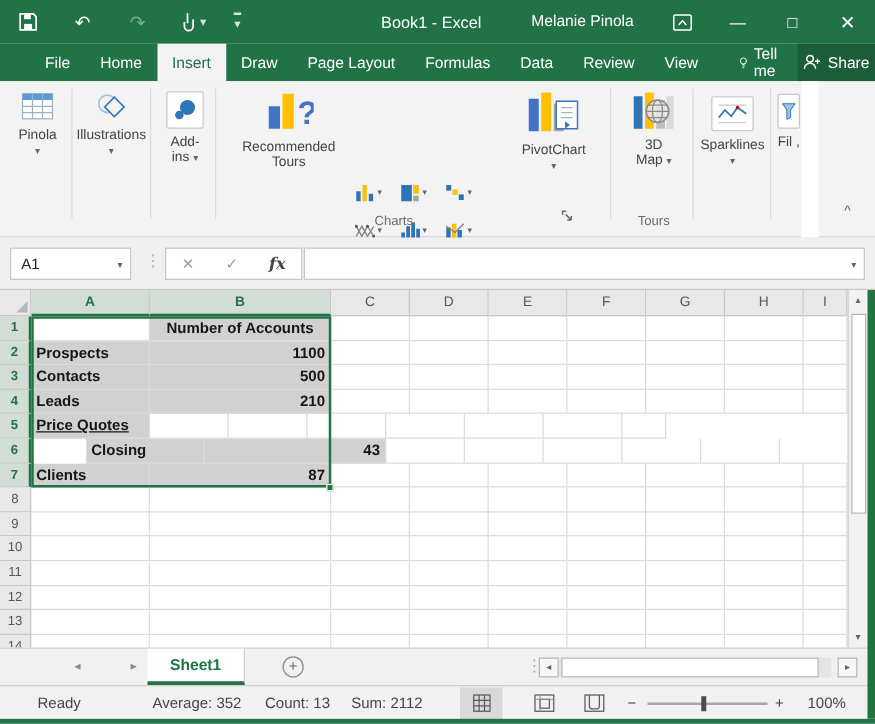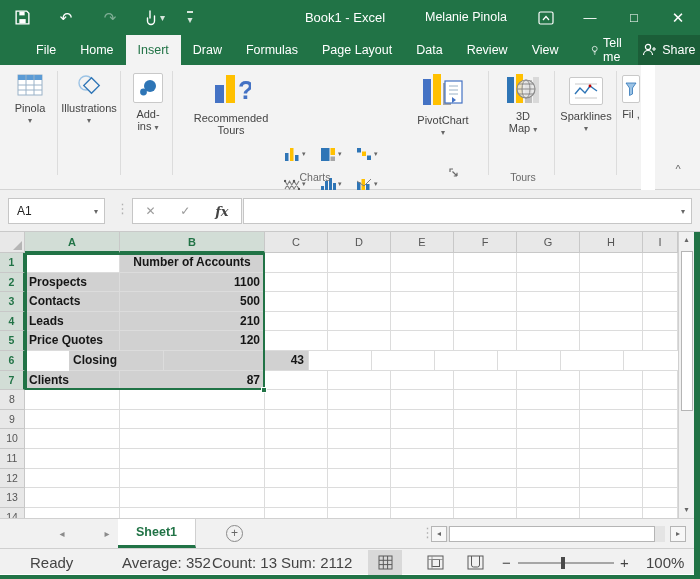--- a/index.html
+++ b/index.html
@@ -74,21 +74,21 @@
   .green-edge-bottom { position:absolute; top:575px; left:0; width:700px; height:4px; background:#217346; }
   
   .sheetbar { position:absolute; top:518px; left:0; width:700px; height:30px; background:#f1f1f1; border-top:1px solid #d0d0d0; }
   .nav-arrow { position:absolute; top:0; height:30px; line-height:30px; font-size:10px; color:#8a8a8a; width:20px; text-align:center; }
   .sheettab { position:absolute; left:118px; top:0; width:78px; height:29px; background:#fff; border-right:1px solid #d0d0d0; border-bottom:3px solid #217346; color:#217346; font-weight:bold; font-size:12.5px; text-align:center; line-height:26px; }
   .addsheet { position:absolute; left:226px; top:6px; width:17px; height:17px; border:1px solid #8a8a8a; border-radius:50%; color:#666; font-size:12px; line-height:15px; text-align:center; }
   .hscroll-btn { position:absolute; top:7px; width:16px; height:16px; background:#f7f7f7; border:1px solid #b5b5b5; font-size:8px; color:#666; text-align:center; line-height:14px; }
   .hscroll-track { position:absolute; left:447px; top:7px; width:218px; height:16px; background:#e4e4e4; }
   .hscroll-thumb { position:absolute; left:2px; top:0; width:206px; height:16px; background:#fff; border:1px solid #b5b5b5; }
   
-  .statusbar { position:absolute; top:548px; left:0; width:700px; height:26px; background:#f1f1f1; border-top:1px solid #cfcfcf; font-size:15px; color:#444; }
+  .statusbar { position:absolute; top:548px; left:0; width:700px; height:26px; background:#f1f1f1; border-top:1px solid #cfcfcf; font-size:12px; color:#444; }
   .sb-item { position:absolute; top:0; height:27px; line-height:27px; }
   .view-btn { position:absolute; top:1px; width:34px; height:25px; display:flex; align-items:center; justify-content:center; }
   .view-btn.active { background:#d9d9d9; }
   .zoom-track { position:absolute; left:518px; top:13px; width:96px; height:2px; background:#a6a6a6; }
   .zoom-thumb { position:absolute; left:561px; top:8px; width:4px; height:12px; background:#4a4a4a; }
   svg { display:block; }
 </style>
 </head>
 <body>
 
@@ -126,22 +126,22 @@
     <div class="win-btn">□</div>
     <div class="win-btn" style="font-size:15px">✕</div>
   </div>
 </div>
 
 <div class="tabrow">
   <div class="tab first">File</div>
   <div class="tab">Home</div>
   <div class="tab active">Insert</div>
   <div class="tab">Draw</div>
+  <div class="tab">Page Layout</div>
   <div class="tab">Formulas</div>
-  <div class="tab">Page Layout</div>
   <div class="tab">Data</div>
   <div class="tab">Review</div>
   <div class="tab">View</div>
   <div class="tellme">
     <svg width="11" height="15" viewBox="0 0 11 15">
         <circle cx="5.5" cy="5" r="3.6" fill="none" stroke="#fff" stroke-width="1.1"></circle>
         <path d="M4 9 h3 M4 11 h3 M4.6 13 h1.8" stroke="#fff" stroke-width="1.1"></path>
       </svg>
     <span>Tell me</span>
   </div>
@@ -407,22 +407,21 @@
         <div class="cell" style="width: 63px;"></div>
         <div class="cell" style="width: 63px;"></div>
         <div class="cell" style="width: 63px;"></div>
         <div class="cell" style="width: 63px;"></div>
         <div class="cell" style="width: 63px;"></div>
         <div class="cell" style="width: 63px;"></div>
         <div class="cell" style="width: 35px;"></div>
       </div>
       <div class="g-row">
         <div class="rowhdr sel">5</div>
-        <div class="cell sel-cell" style="width: 95px;">Price Quotes</div>
-        <div class="cell sel-cell c-right" style="width: 145px;">120</div>
+        <div class="cell sel-cell" style="width: 95px; text-decoration: underline;">Price Quotes</div>
         <div class="cell" style="width: 63px;"></div>
         <div class="cell" style="width: 63px;"></div>
         <div class="cell" style="width: 63px;"></div>
         <div class="cell" style="width: 63px;"></div>
         <div class="cell" style="width: 63px;"></div>
         <div class="cell" style="width: 63px;"></div>
         <div class="cell" style="width: 35px;"></div>
       </div>
       <div class="g-row">
         <div class="rowhdr sel">6</div>

